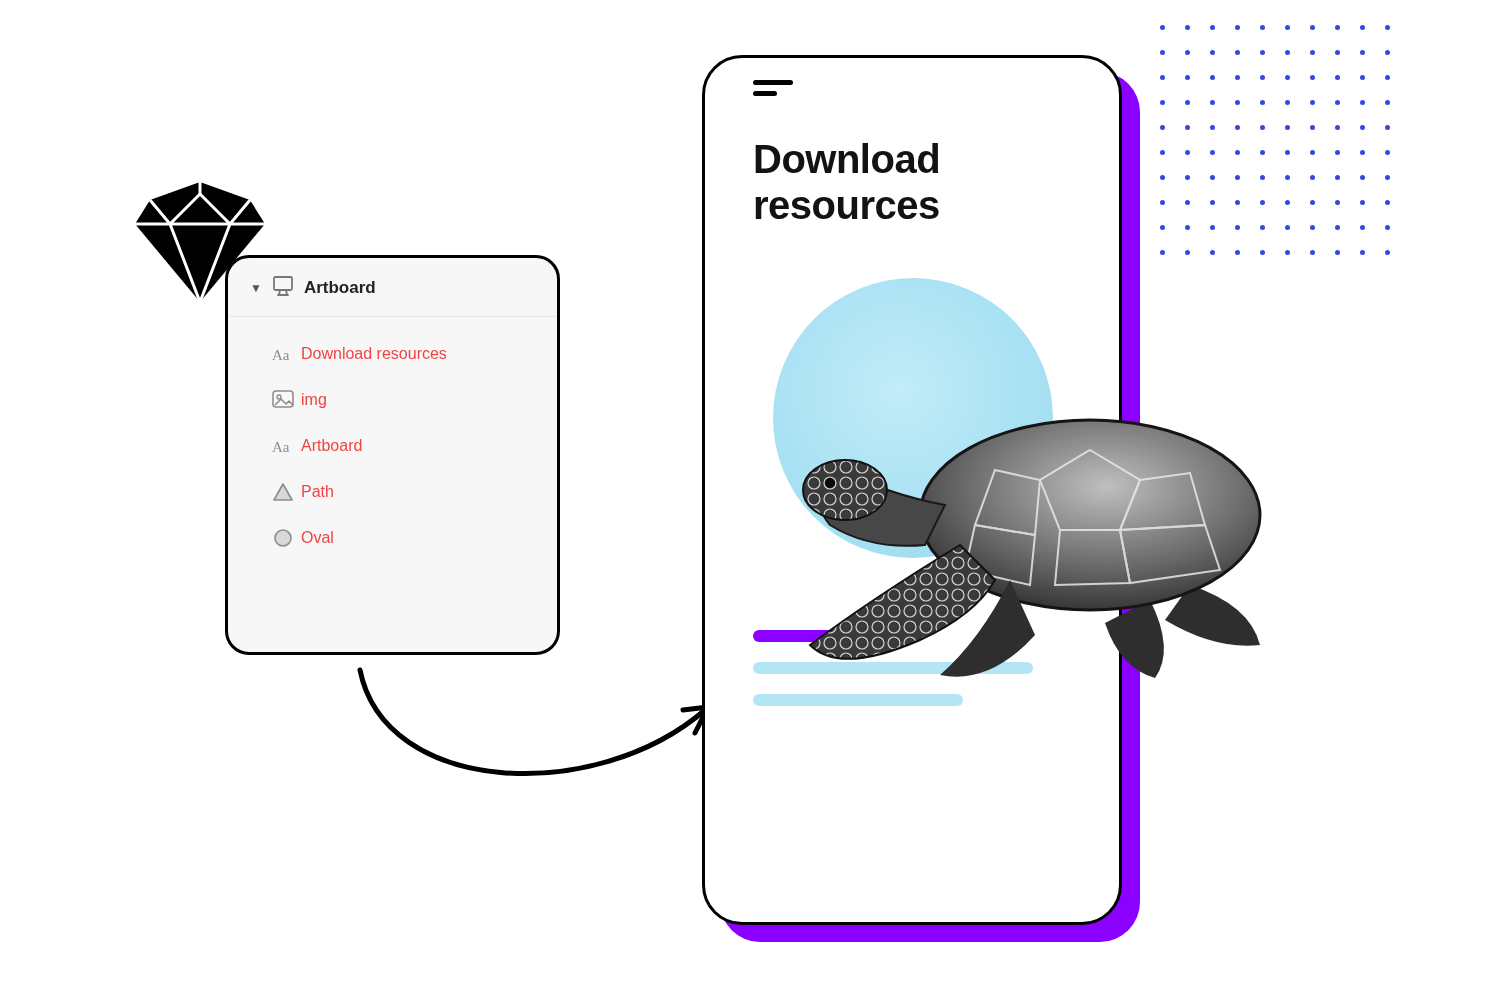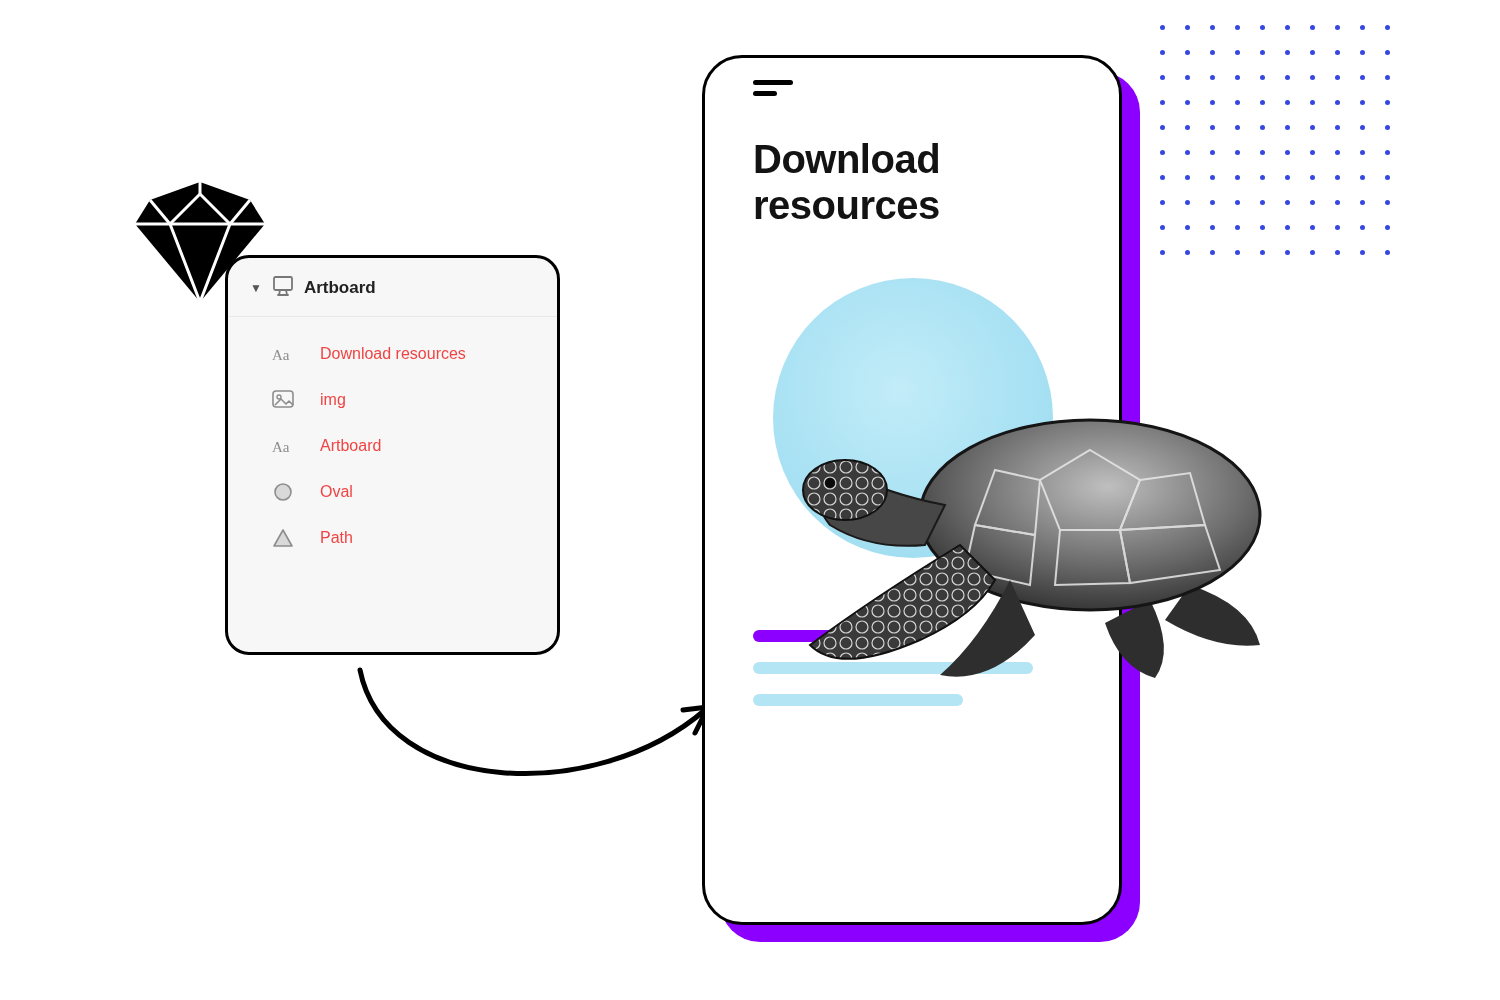--- a/index.html
+++ b/index.html
@@ -22,21 +22,21 @@
   .dotgrid span{width:5px;height:5px;border-radius:50%;background:var(--blue);justify-self:center;align-self:center;}
 
   
   .panel{position:absolute;left:225px;top:255px;width:335px;height:400px;border:3px solid var(--panel-border);border-radius:24px;background:var(--panel-bg);box-sizing:border-box;overflow:hidden;}
   .panel-header{display:flex;align-items:center;gap:10px;padding:18px 22px 16px 22px;}
   .panel-header .chev{color:#555;font-size:12px;}
   .artboard-icon{display:inline-block;}
   .panel-header .title{font-weight:700;color:var(--text-dark);font-size:17px;}
   .divider{height:1px;background:var(--divider);width:100%;}
   .layer-list{padding:14px 0 0 0;}
-  .layer{display:flex;align-items:center;gap:26px;padding:12px 22px 12px 44px;font-size:16px;color:#454545;}
+  .layer{display:flex;align-items:center;gap:7px;padding:12px 22px 12px 44px;font-size:16px;color:#454545;}
   .layer .ic{width:22px;height:22px;display:flex;align-items:center;justify-content:center;color:#8d8d8d;}
   .layer .lbl{color:#ef4444;}
 
   
   .diamond{position:absolute;left:135px;top:182px;width:130px;height:120px;}
 
   
   .arrow{position:absolute;left:345px;top:655px;width:380px;height:160px;}
 
   
@@ -216,34 +216,34 @@
         <span class="ic">
           <svg width="22" height="18" viewBox="0 0 22 18">
               <text x="0" y="15" font-size="15" font-family="serif" fill="#8d8d8d">Aa</text>
             </svg>
         </span>
         <span class="lbl">Artboard</span>
       </div>
 
       <div class="layer">
         <span class="ic">
+          <svg width="20" height="18" viewBox="0 0 20 18">
+              <polygon points="10,1 19,17 1,17" fill="#d9d9d9" stroke="#8d8d8d" stroke-width="1.6" stroke-linejoin="round"></polygon>
+            </svg>
+        </span>
+        <span class="lbl">Path</span>
+      </div>
+
+      <div class="layer">
+        <span class="ic">
           <svg width="20" height="20" viewBox="0 0 20 20">
               <circle cx="10" cy="10" r="8" fill="#d9d9d9" stroke="#8d8d8d" stroke-width="1.6"></circle>
             </svg>
         </span>
         <span class="lbl">Oval</span>
-      </div>
-
-      <div class="layer">
-        <span class="ic">
-          <svg width="20" height="18" viewBox="0 0 20 18">
-              <polygon points="10,1 19,17 1,17" fill="#d9d9d9" stroke="#8d8d8d" stroke-width="1.6" stroke-linejoin="round"></polygon>
-            </svg>
-        </span>
-        <span class="lbl">Path</span>
       </div>
 
     </div>
   </div>
 
   <div class="arrow">
     <svg viewBox="0 0 380 160" width="380" height="160">
       <path d="M15 15 C 40 140, 250 150, 360 55" fill="none" stroke="#000" stroke-width="5" stroke-linecap="round"></path>
       <polyline points="338,55 363,52 350,78" fill="none" stroke="#000" stroke-width="5" stroke-linecap="round" stroke-linejoin="round"></polyline>
     </svg>

